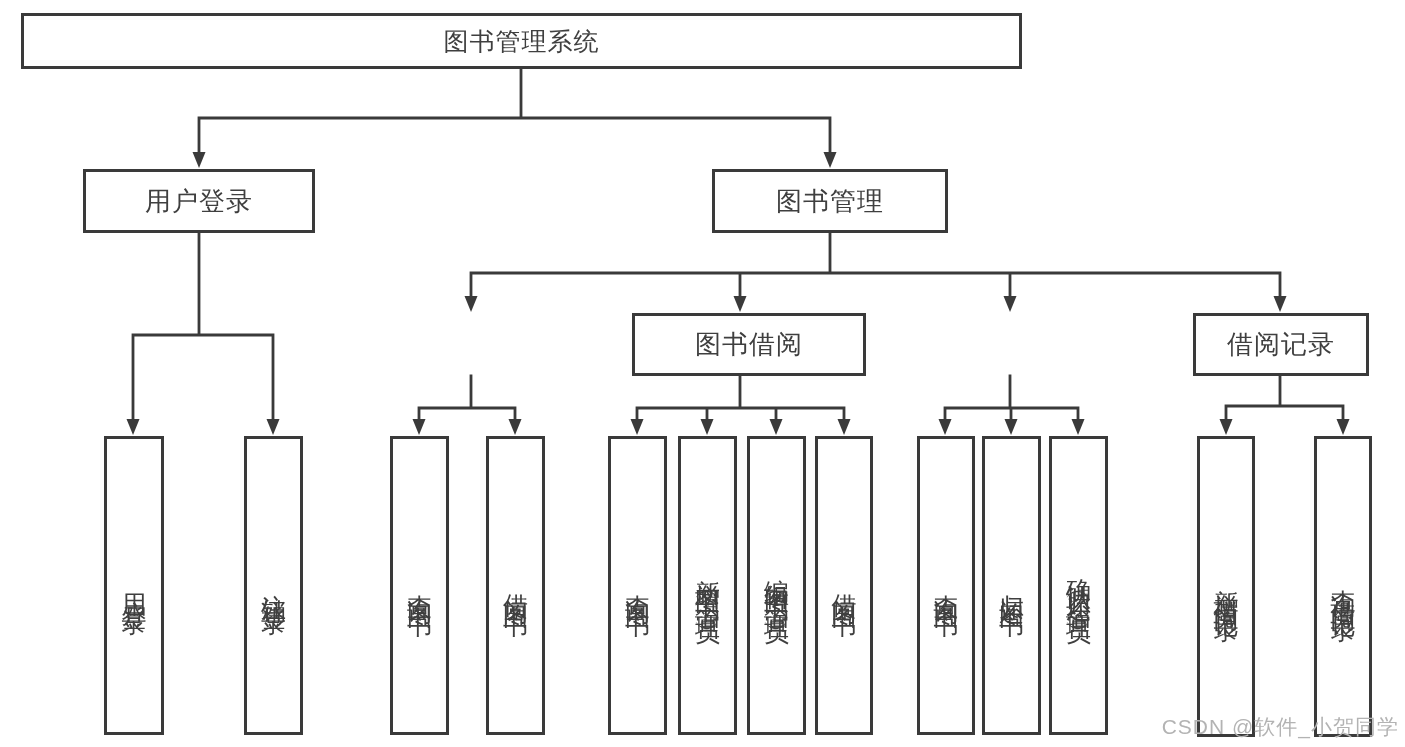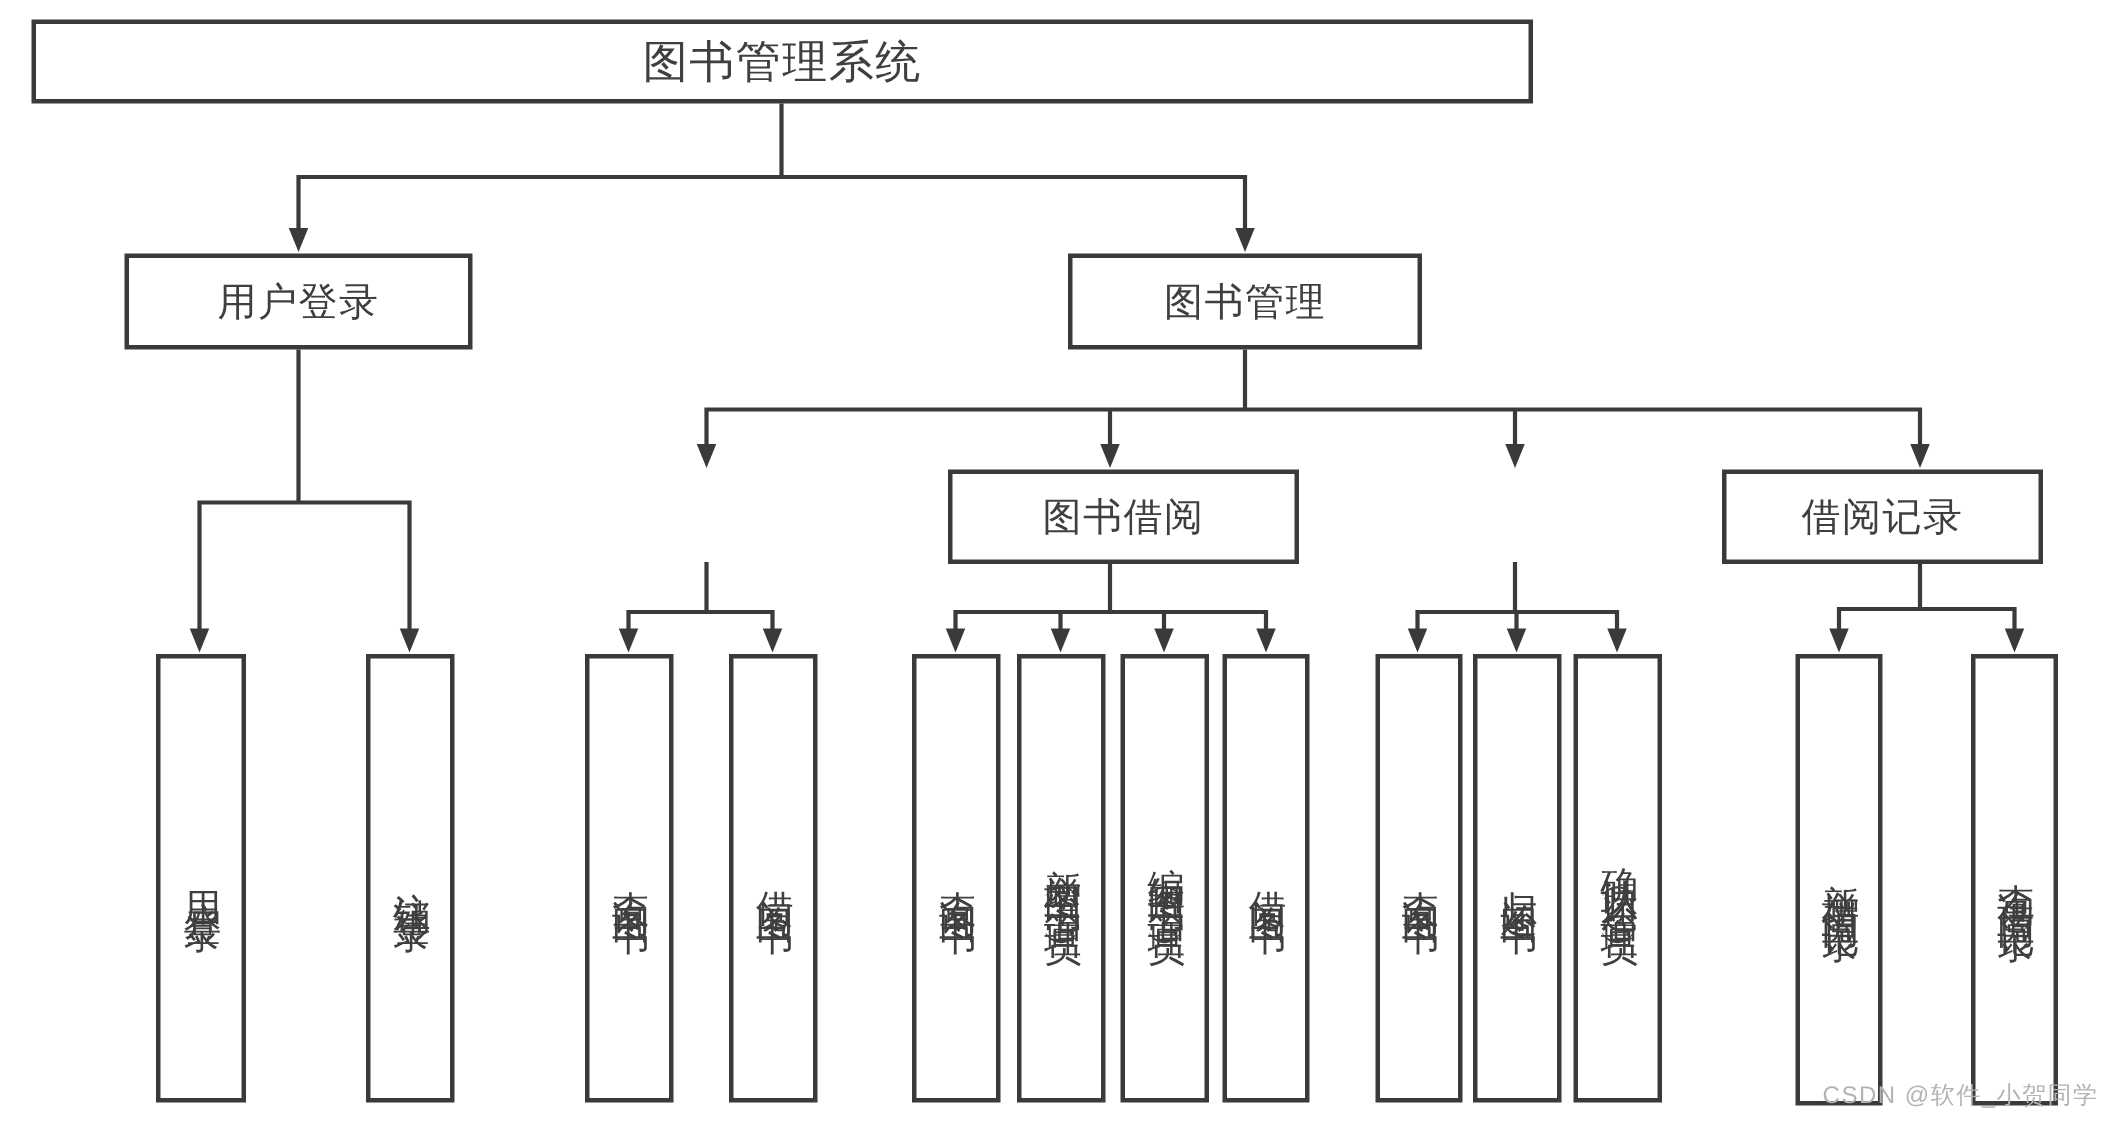--- a/index.html
+++ b/index.html
@@ -16,33 +16,33 @@
     box-sizing:border-box;
     border:3px solid #3a3a3a;
     background:#ffffff;
     display:flex;
     align-items:center;
     justify-content:center;
     color:#3f3f3f;
     z-index:2;
   }
   .node.h span{font-size:26px;letter-spacing:1px;white-space:nowrap;}
-  .node.h.title span{font-size:30px;}
+  .node.h.title span{font-size:25px;}
   .node.v span{
     writing-mode:vertical-rl;
     font-size:25px;
     letter-spacing:6px;
     line-height:1;
     white-space:nowrap;
   }
   .watermark{
     position:absolute;
     right:6px;
     bottom:6px;
-    font-size:16px;
+    font-size:21px;
     color:#b3b3b3;
     letter-spacing:1px;
     z-index:3;
     white-space:nowrap;
   }
 </style>
 </head>
 <body>
 
 <div class="canvas">
@@ -97,21 +97,21 @@
   <div class="node h" style="left:83px;top:169px;width:232px;height:64px">
     <span>用户登录</span>
   </div>
   <div class="node h" style="left:712px;top:169px;width:236px;height:64px">
     <span>图书管理</span>
   </div>
 
   <div class="node h" style="left:632px;top:313px;width:234px;height:63px">
     <span>图书借阅</span>
   </div>
-  <div class="node h" style="left:1148px;top:313px;width:214px;height:63px">
+  <div class="node h" style="left:1193px;top:313px;width:176px;height:63px">
     <span>借阅记录</span>
   </div>
 
   <div class="node v" style="left:104px;top:436px;width:60px;height:299px">
     <span>用户登录</span>
   </div>
   <div class="node v" style="left:244px;top:436px;width:59px;height:299px">
     <span>注销登录</span>
   </div>
 

